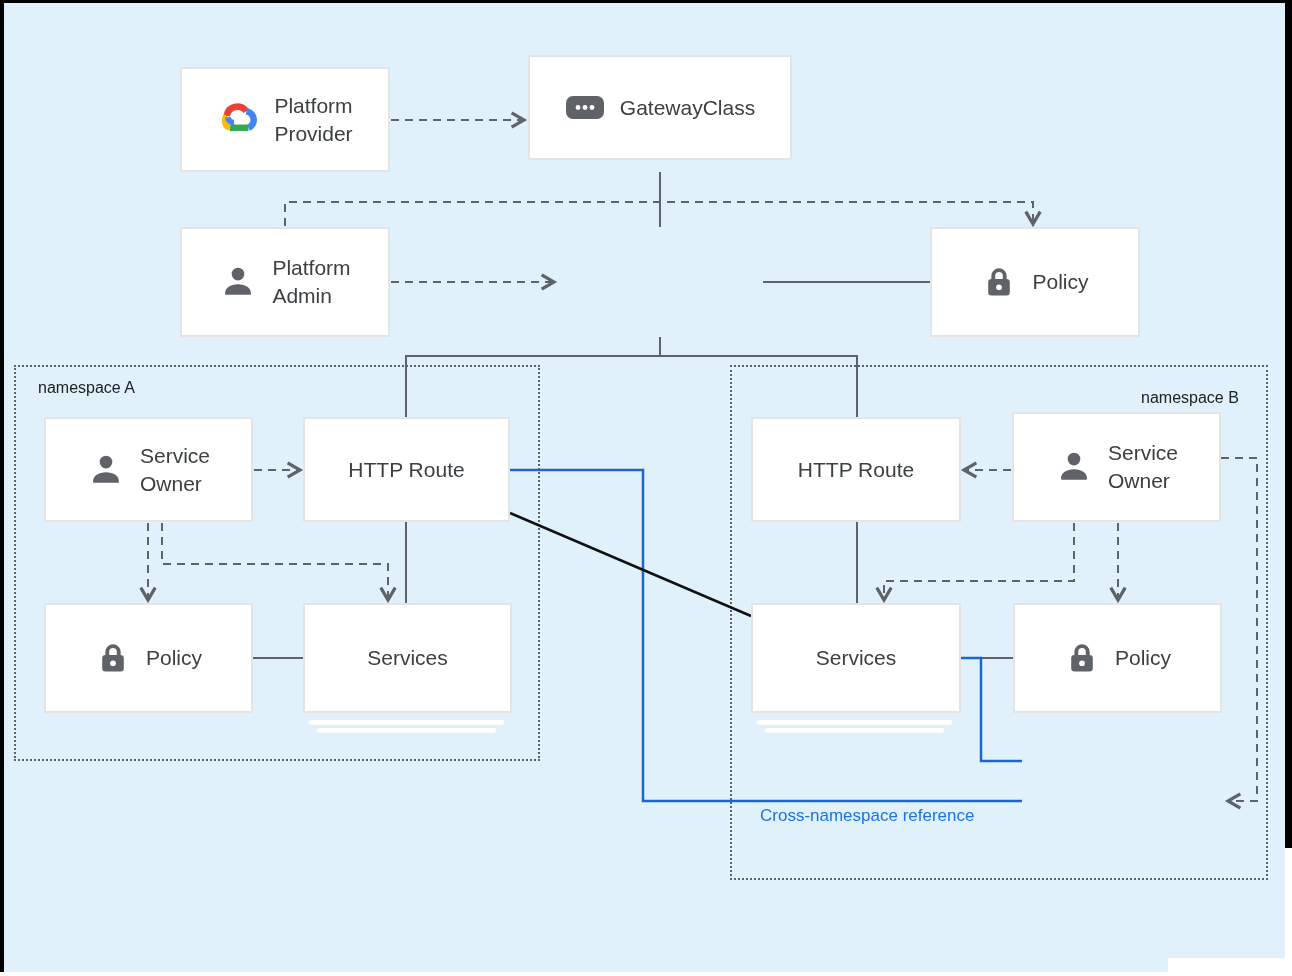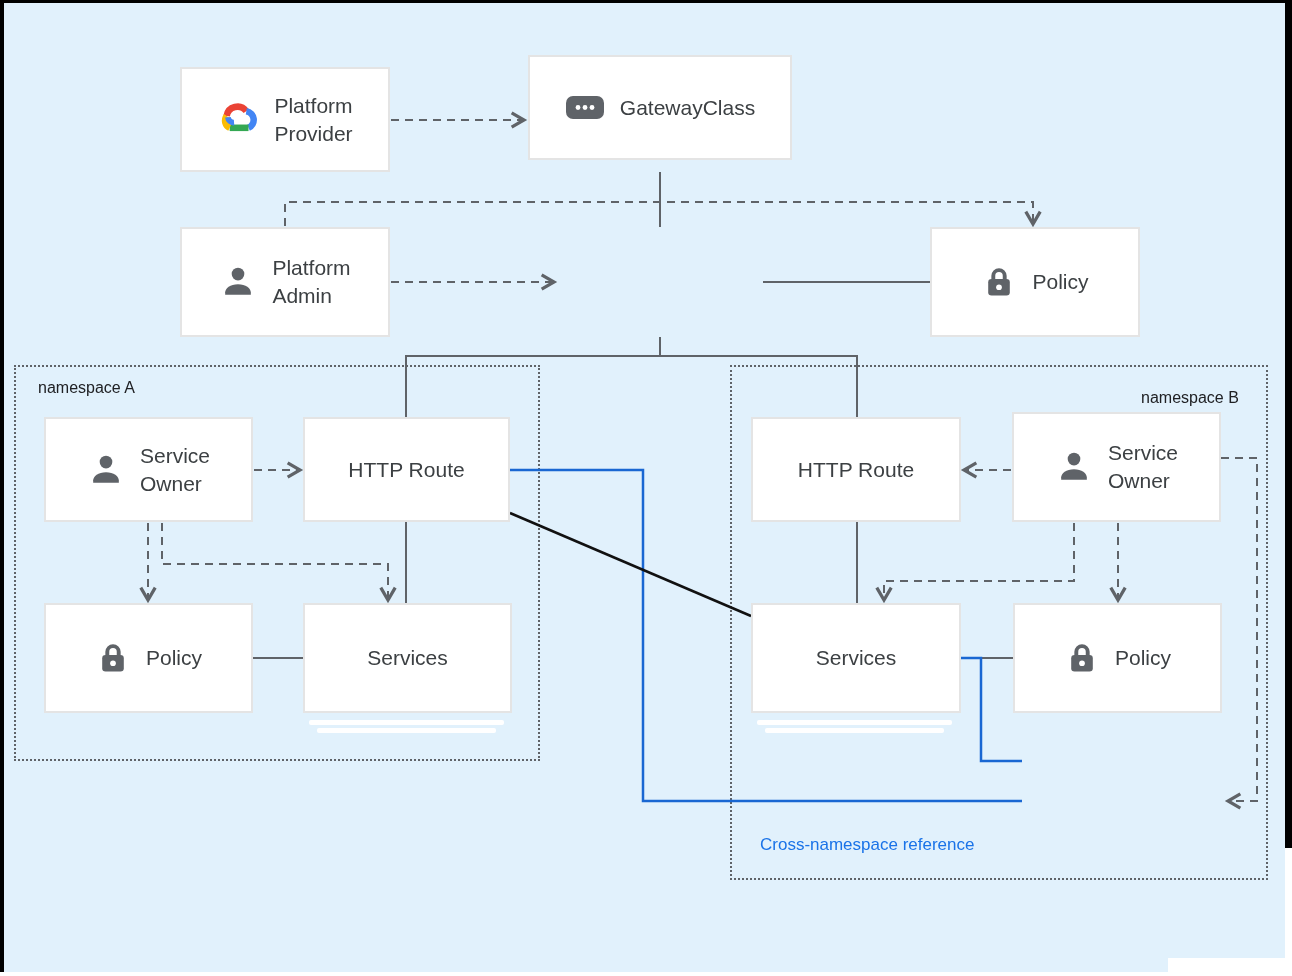--- a/index.html
+++ b/index.html
@@ -189,21 +189,21 @@
       <svg width="36" height="36" viewBox="0 0 24 24">
         <path d="M8.2 10V7.9a3.8 3.8 0 0 1 7.6 0V10" fill="none" stroke="#5f6368" stroke-width="2.6"></path>
         <rect x="4.8" y="10" width="14.4" height="11" rx="2.2" fill="#5f6368"></rect>
         <circle cx="12" cy="15.5" r="1.9" fill="#fff"></circle>
       </svg>
     </span>
     <span class="label">Policy</span>
   </div>
 
 
-  <div class="annotation" style="left:760px;top:806px;margin-top:29px;">Cross-namespace reference</div>
+  <div class="annotation" style="left:760px;top:806px;">Cross-namespace reference</div>
 
   <div class="frame" style="left:0;top:0;width:1292px;height:3px;"></div>
   <div class="frame" style="left:0;top:0;width:4px;height:976px;"></div>
   <div class="frame" style="left:1285px;top:0;width:7px;height:848px;"></div>
   <div class="frame-white" style="left:1285px;top:848px;width:7px;height:128px;"></div>
   <div class="frame-white" style="left:0;top:972px;width:1292px;height:4px;"></div>
   <div class="frame-white" style="left:1168px;top:958px;width:124px;height:18px;"></div>
 
 </div>
 

